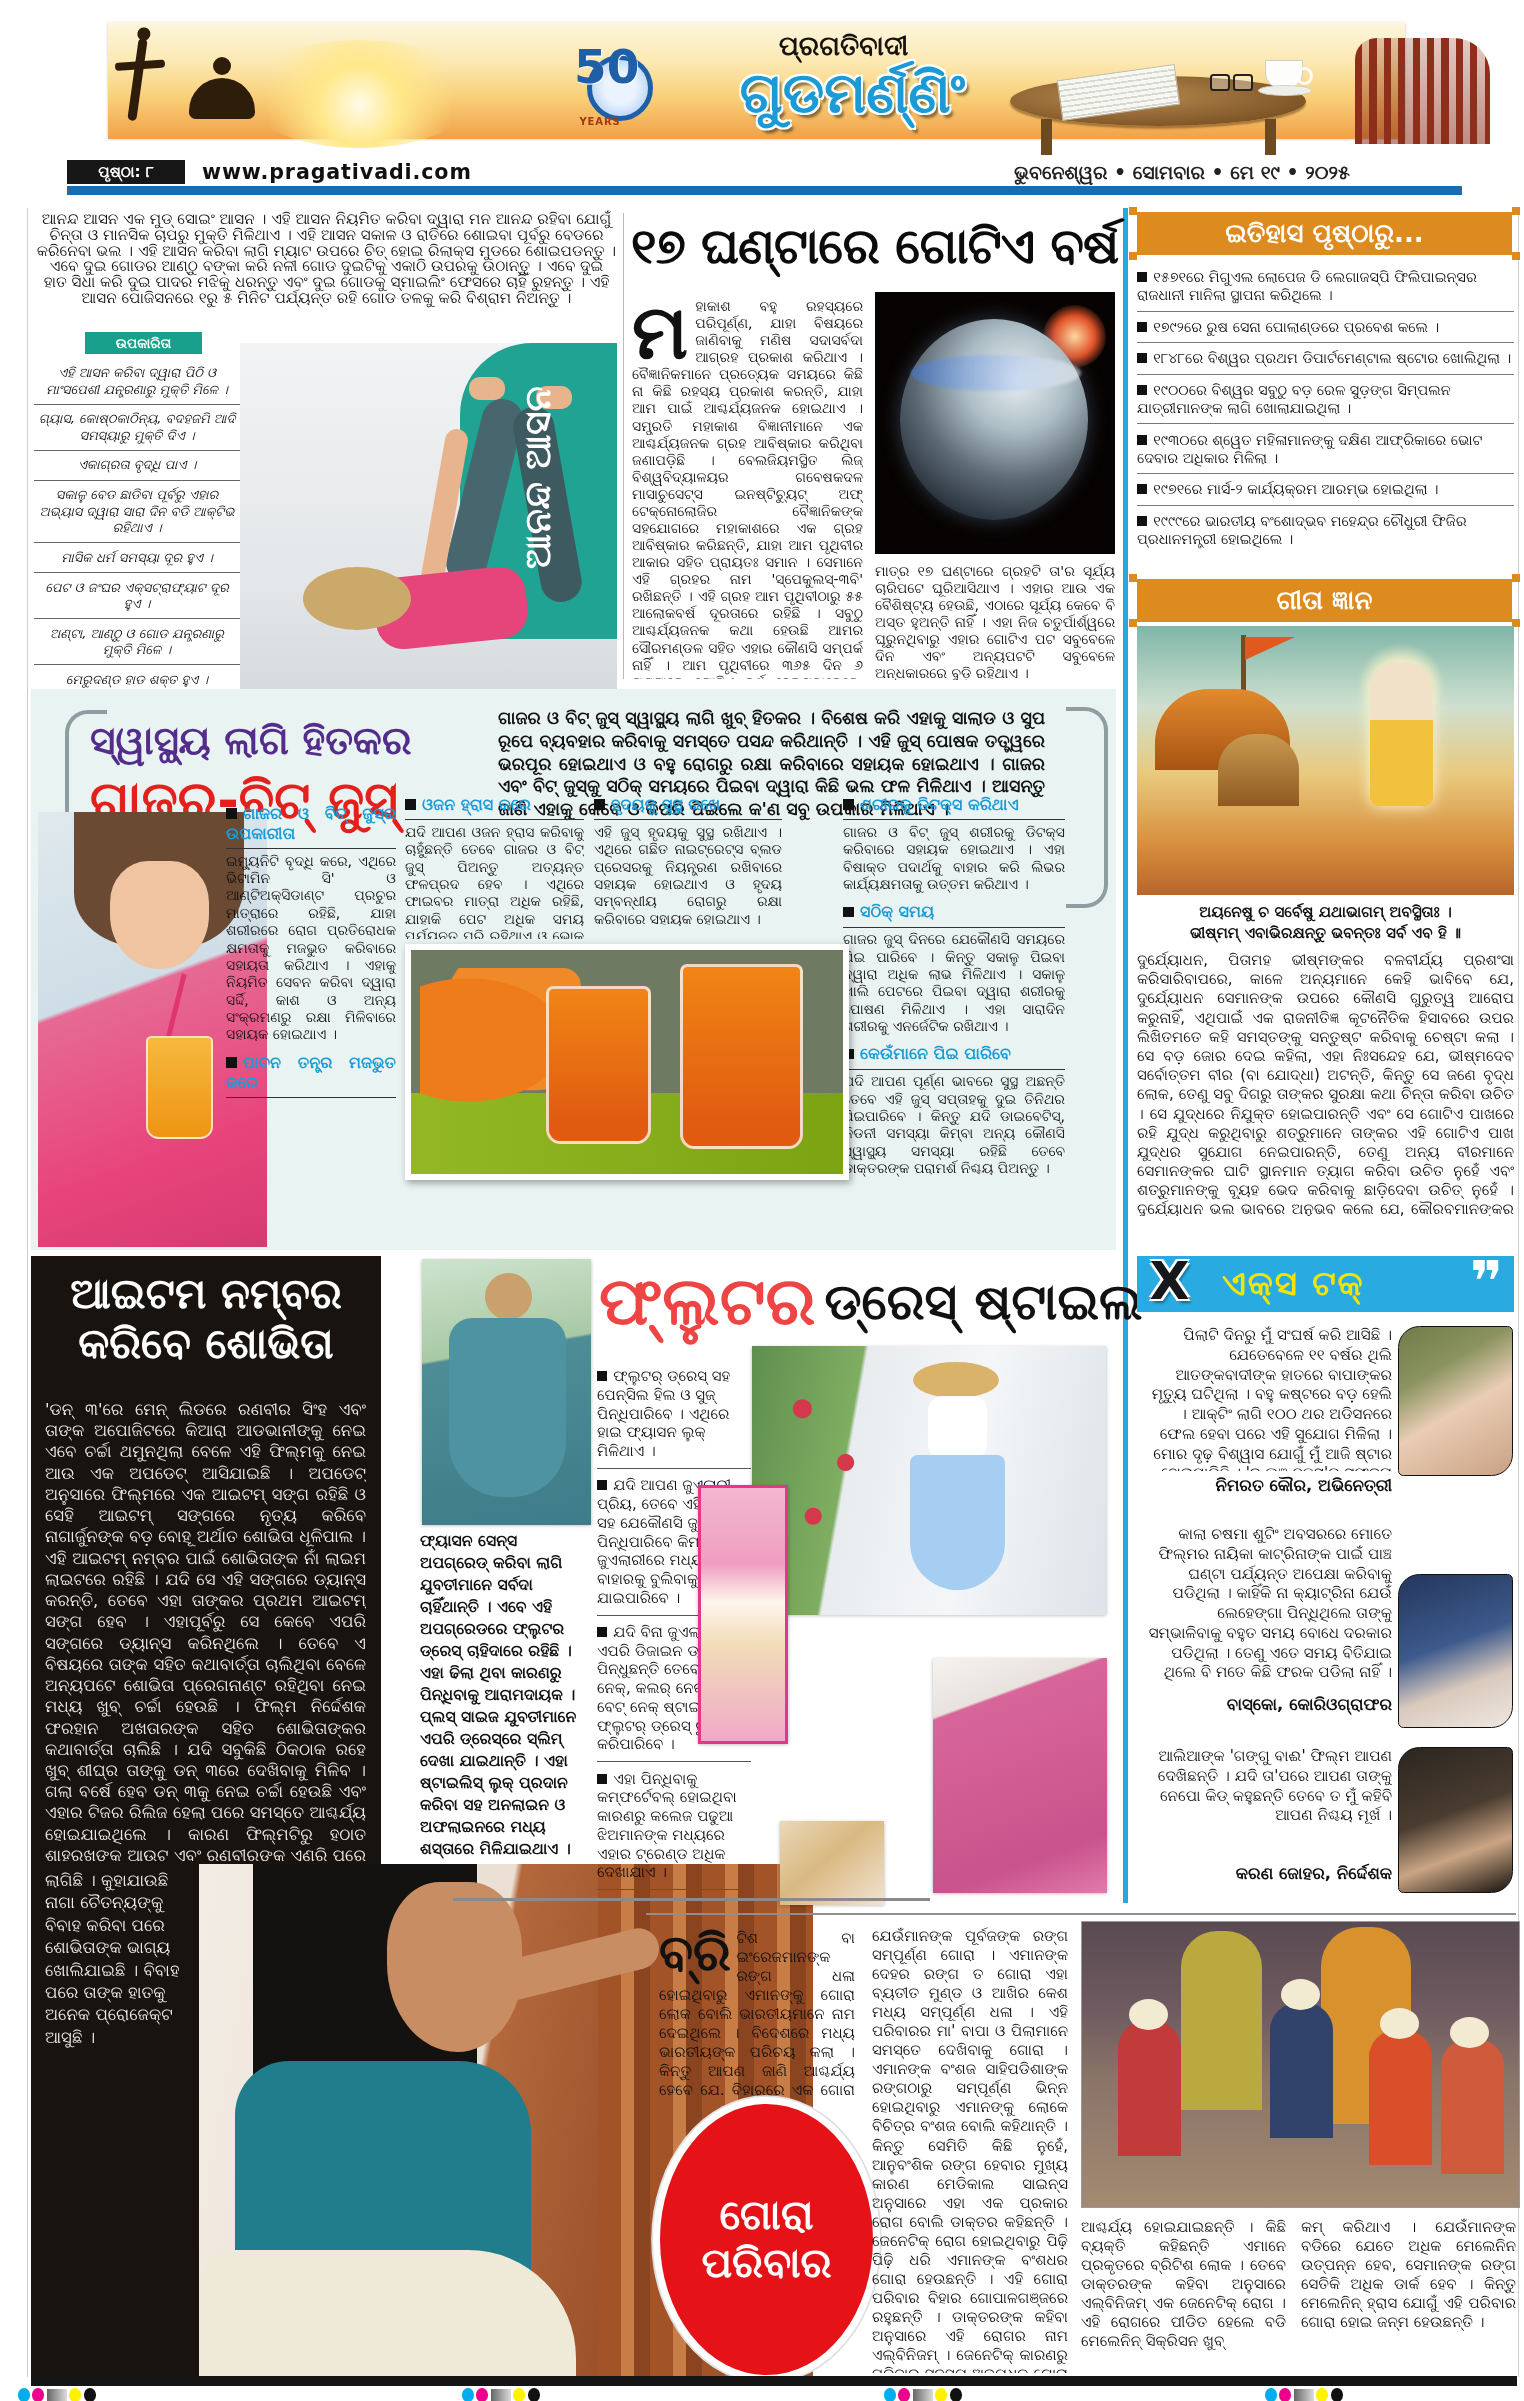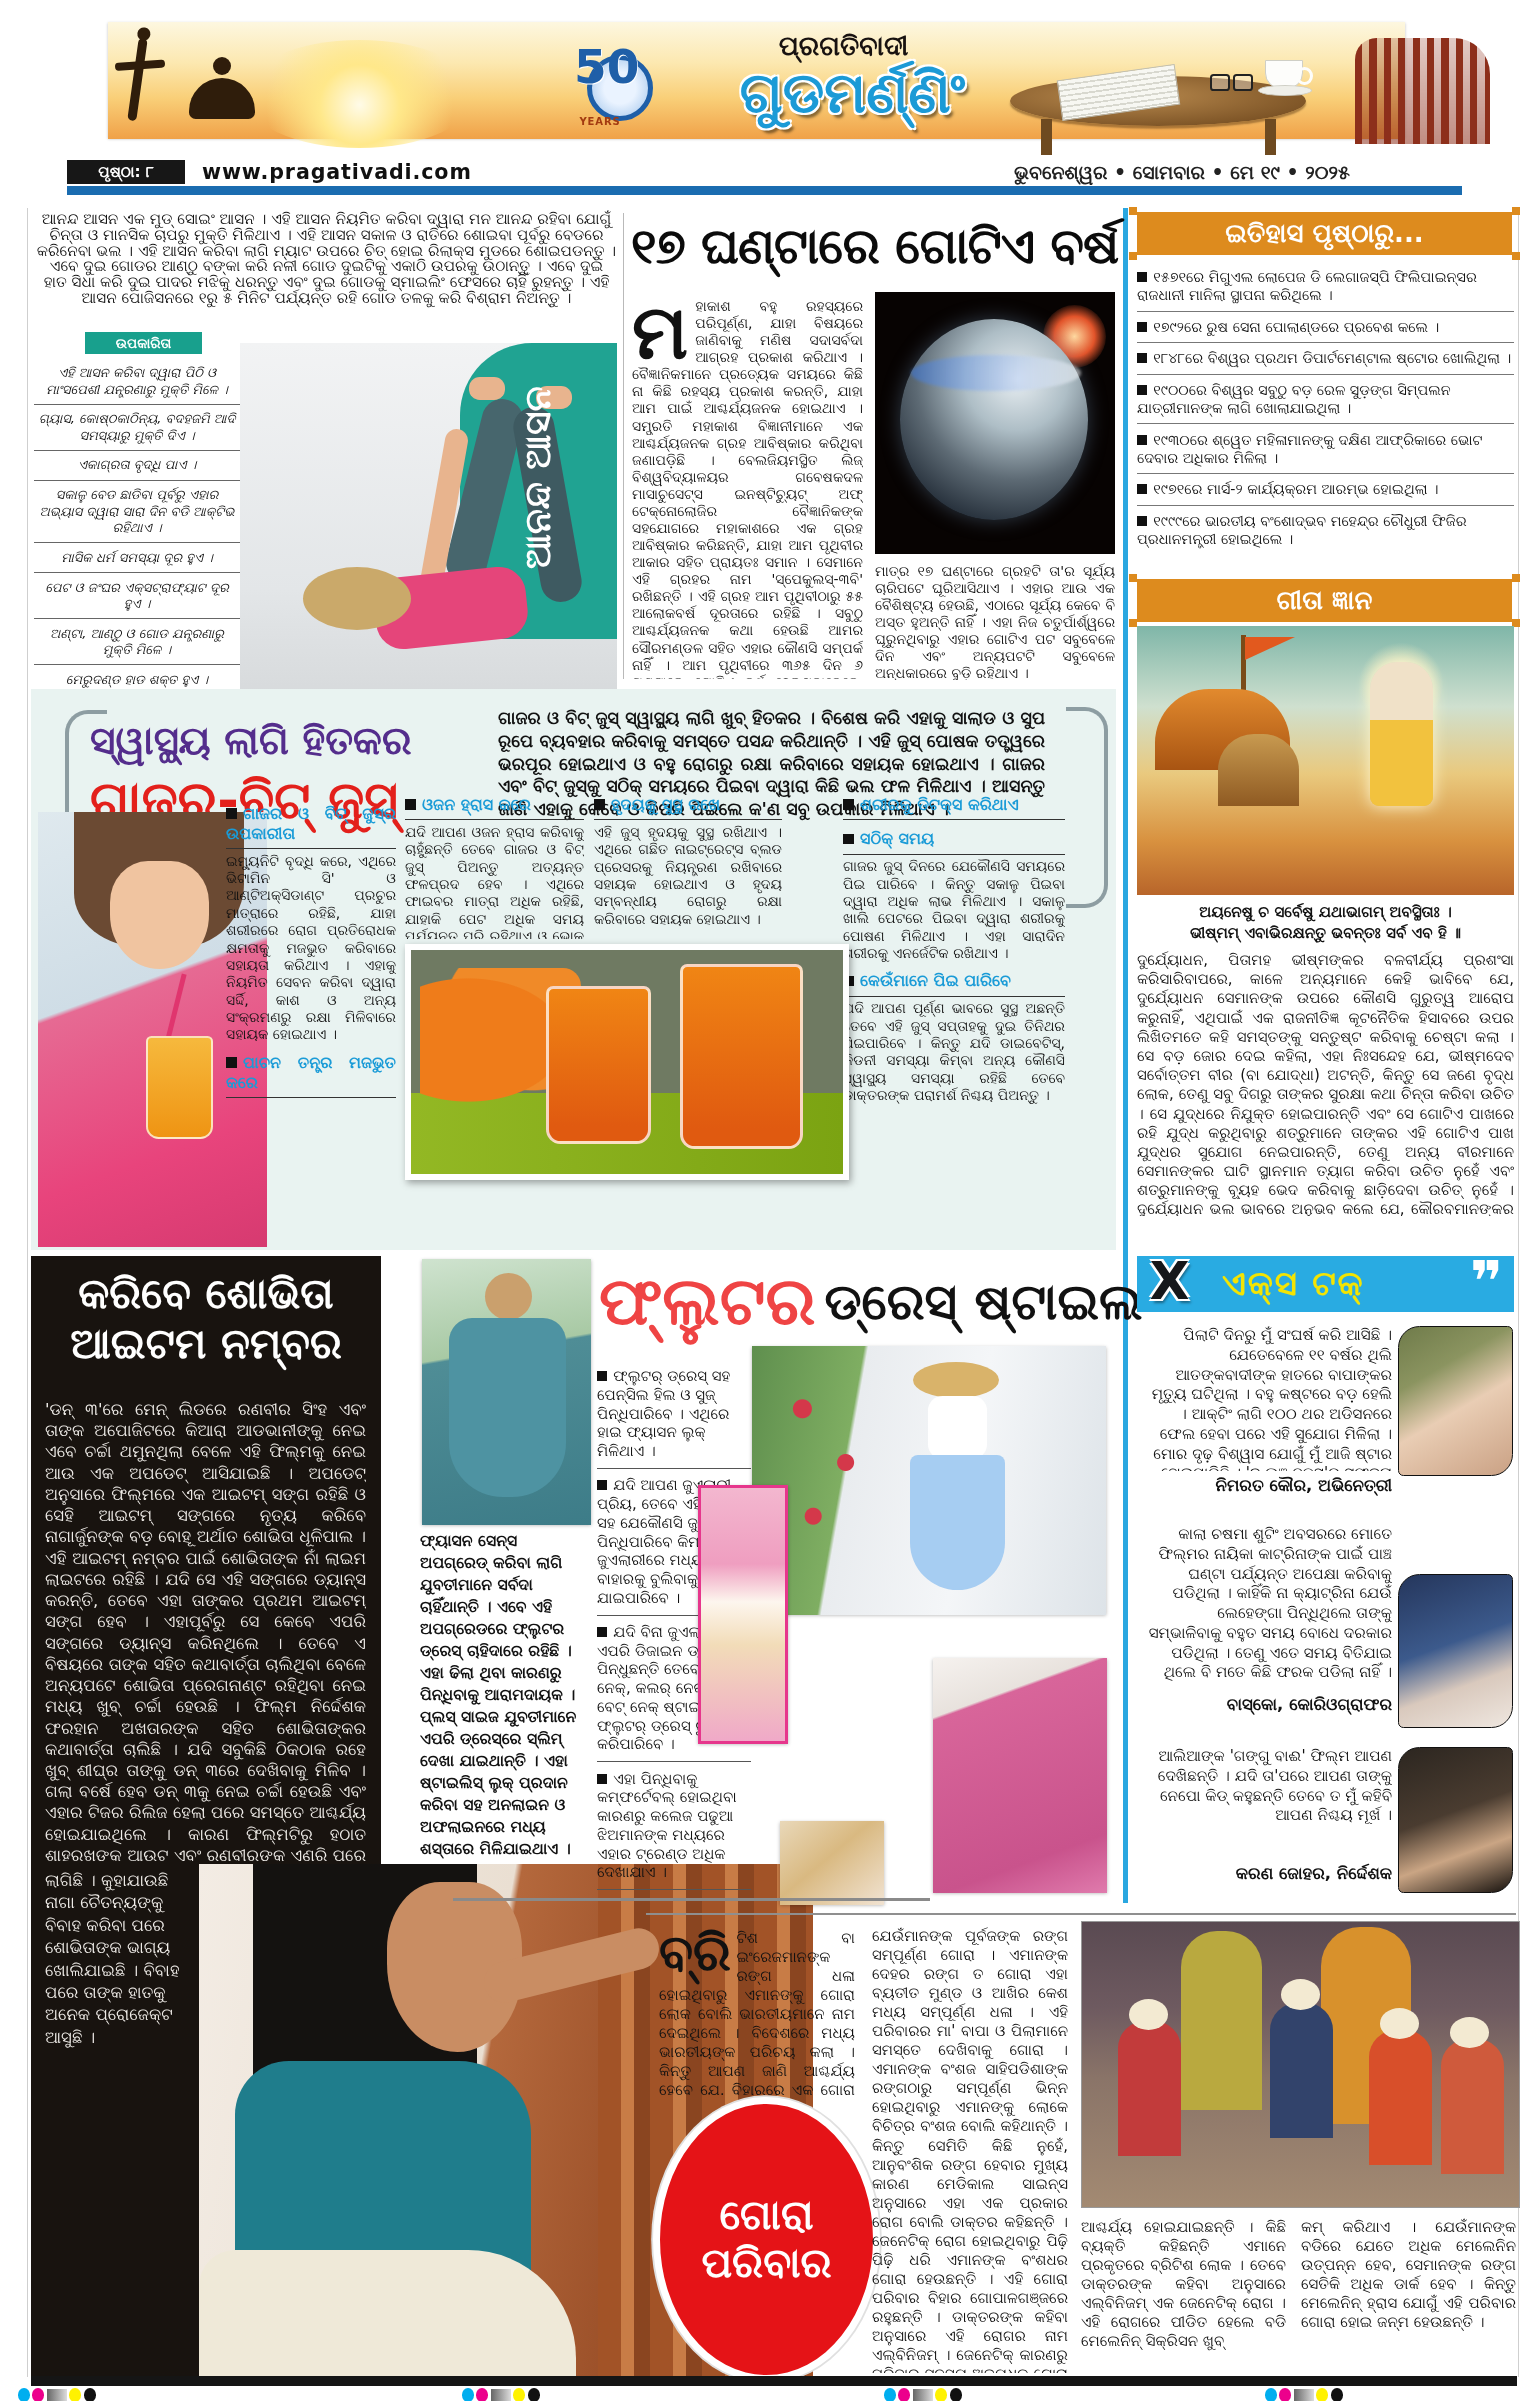--- a/index.html
+++ b/index.html
@@ -344,36 +344,37 @@
 <div class="jcol just hidden-overflow" style="left:405px;top:795px;width:179px;height:144px;">
   <div class="jsub" style="margin-top:0;"><span class="sq"></span><span>ଓଜନ ହ୍ରାସ କରେ</span></div>
   <div>ଯଦି ଆପଣ ଓଜନ ହ୍ରାସ କରିବାକୁ ଚାହୁଁଛନ୍ତି ତେବେ ଗାଜର ଓ ବିଟ୍ ଜୁସ୍ ପିଅନ୍ତୁ ଅତ୍ୟନ୍ତ ଫଳପ୍ରଦ ହେବ । ଏଥିରେ ଫାଇବର ମାତ୍ରା ଅଧିକ ରହିଛି, ଯାହାକି ପେଟ ଅଧିକ ସମୟ ପର୍ଯ୍ୟନ୍ତ ପୁରି ରହିଥାଏ ଓ ଭୋକ କମ୍ ଲାଗିଥାଏ ।</div>
 </div>
 <div class="jcol just hidden-overflow" style="left:594px;top:795px;width:188px;height:144px;">
   <div class="jsub" style="margin-top:0;"><span class="sq"></span><span>ହୃଦୟକୁ ସୁସ୍ଥ ରଖେ</span></div>
   <div>ଏହି ଜୁସ୍ ହୃଦୟକୁ ସୁସ୍ଥ ରଖିଥାଏ । ଏଥିରେ ଗଛିତ ନାଇଟ୍ରେଟ୍ସ ବ୍ଲଡ ପ୍ରେସରକୁ ନିୟନ୍ତ୍ରଣ ରଖିବାରେ ସହାୟକ ହୋଇଥାଏ ଓ ହୃଦୟ ସମ୍ବନ୍ଧୀୟ ରୋଗରୁ ରକ୍ଷା କରିବାରେ ସହାୟକ ହୋଇଥାଏ ।</div>
 </div>
 <div class="jcol just hidden-overflow" style="left:843px;top:795px;width:222px;height:450px;">
   <div class="jsub" style="margin-top:0;"><span class="sq"></span><span>ଶରୀରକୁ ଡିଟକ୍ସ କରିଥାଏ</span></div>
+  <div>ଗାଜର ଓ ବିଟ୍ ଜୁସ୍ ଶରୀରକୁ ଡିଟକ୍ସ କରିବାରେ ସହାୟକ ହୋଇଥାଏ । ଏହା ବିଷାକ୍ତ ପଦାର୍ଥକୁ ବାହାର କରି ଲିଭର କାର୍ଯ୍ୟକ୍ଷମତାକୁ ଉତ୍ତମ କରିଥାଏ ।</div>
   <div class="jsub"><span class="sq"></span><span>ସଠିକ୍ ସମୟ</span></div>
   <div>ଗାଜର ଜୁସ୍ ଦିନରେ ଯେକୌଣସି ସମୟରେ ପିଇ ପାରିବେ । କିନ୍ତୁ ସକାଳୁ ପିଇବା ଦ୍ୱାରା ଅଧିକ ଲାଭ ମିଳିଥାଏ । ସକାଳୁ ଖାଲି ପେଟରେ ପିଇବା ଦ୍ୱାରା ଶରୀରକୁ ପୋଷଣ ମିଳିଥାଏ । ଏହା ସାରାଦିନ ଶରୀରକୁ ଏନର୍ଜେଟିକ ରଖିଥାଏ ।</div>
   <div class="jsub"><span class="sq"></span><span>କେଉଁମାନେ ପିଇ ପାରିବେ</span></div>
   <div>ଯଦି ଆପଣ ପୂର୍ଣ୍ଣ ଭାବରେ ସୁସ୍ଥ ଅଛନ୍ତି ତେବେ ଏହି ଜୁସ୍ ସପ୍ତାହକୁ ଦୁଇ ତିନିଥର ପିଇପାରିବେ । କିନ୍ତୁ ଯଦି ଡାଇବେଟିସ୍, କିଡନୀ ସମସ୍ୟା କିମ୍ବା ଅନ୍ୟ କୌଣସି ସ୍ୱାସ୍ଥ୍ୟ ସମସ୍ୟା ରହିଛି ତେବେ ଡାକ୍ତରଙ୍କ ପରାମର୍ଶ ନିଶ୍ଚୟ ପିଅନ୍ତୁ ।</div>
 </div>
 <div class="abs jglasses">
   <div class="jg-napkin"></div>
   <div class="jg-carrots"></div>
   <div class="jg-glass" style="left:135px;top:36px;"></div>
   <div class="jg-glass" style="left:269px;top:14.4px;width:117px;height:179px;"></div>
 </div>
 
 <div class="abs blackpanel"></div>
 <div class="abs sb-head">
+  <div>ଆଇଟମ ନମ୍ବର</div>
   <div>କରିବେ ଶୋଭିତା</div>
-  <div>ଆଇଟମ ନମ୍ବର</div>
 </div>
 <div class="abs sb-body just hidden-overflow">'ଡନ୍ ୩'ରେ ମେନ୍ ଲିଡରେ ରଣବୀର ସିଂହ ଏବଂ ତାଙ୍କ ଅପୋଜିଟରେ କିଆରା ଆଡଭାନୀଙ୍କୁ ନେଇ ଏବେ ଚର୍ଚ୍ଚା ଥମୁନଥିଲା ବେଳେ ଏହି ଫିଲ୍ମକୁ ନେଇ ଆଉ ଏକ ଅପଡେଟ୍ ଆସିଯାଇଛି । ଅପଡେଟ୍ ଅନୁସାରେ ଫିଲ୍ମରେ ଏକ ଆଇଟମ୍ ସଙ୍ଗ ରହିଛି ଓ ସେହି ଆଇଟମ୍ ସଙ୍ଗରେ ନୃତ୍ୟ କରିବେ ନାଗାର୍ଜୁନଙ୍କ ବଡ଼ ବୋହୂ ଅର୍ଥାତ ଶୋଭିତା ଧୂଳିପାଲ । ଏହି ଆଇଟମ୍ ନମ୍ବର ପାଇଁ ଶୋଭିତାଙ୍କ ନାଁ ଲାଇମ ଲାଇଟରେ ରହିଛି । ଯଦି ସେ ଏହି ସଙ୍ଗରେ ଡ୍ୟାନ୍ସ କରନ୍ତି, ତେବେ ଏହା ତାଙ୍କର ପ୍ରଥମ ଆଇଟମ୍ ସଙ୍ଗ ହେବ । ଏହାପୂର୍ବରୁ ସେ କେବେ ଏପରି ସଙ୍ଗରେ ଡ୍ୟାନ୍ସ କରିନଥିଲେ । ତେବେ ଏ ବିଷୟରେ ତାଙ୍କ ସହିତ କଥାବାର୍ତ୍ତା ଚାଲିଥିବା ବେଳେ ଅନ୍ୟପଟେ ଶୋଭିତା ପ୍ରେଗନାଣ୍ଟ ରହିଥିବା ନେଇ ମଧ୍ୟ ଖୁବ୍ ଚର୍ଚ୍ଚା ହେଉଛି । ଫିଲ୍ମ ନିର୍ଦ୍ଦେଶକ ଫରହାନ ଅଖତାରଙ୍କ ସହିତ ଶୋଭିତାଙ୍କର କଥାବାର୍ତ୍ତା ଚାଲିଛି । ଯଦି ସବୁକିଛି ଠିକଠାକ ରହେ ଖୁବ୍ ଶୀଘ୍ର ତାଙ୍କୁ ଡନ୍ ୩ରେ ଦେଖିବାକୁ ମିଳିବ । ଗଲା ବର୍ଷେ ହେବ ଡନ୍ ୩କୁ ନେଇ ଚର୍ଚ୍ଚା ହେଉଛି ଏବଂ ଏହାର ଟିଜର ରିଲିଜ ହେଲା ପରେ ସମସ୍ତେ ଆଶ୍ଚର୍ଯ୍ୟ ହୋଇଯାଇଥିଲେ । କାରଣ ଫିଲ୍ମଟିରୁ ହଠାତ ଶାହରୁଖଙ୍କ ଆଉଟ୍ ଏବଂ ରଣବୀରଙ୍କ ଏଣ୍ଟ୍ରି ପରେ କେହି ବି ବିଶ୍ୱାସ କରିପାରିନଥିଲେ । ଏବେ ଅପେକ୍ଷା କରାଯାଉ ଫିଲ୍ମଟିରେ ଶୋଭିତାଙ୍କ ଆଇଟମ୍ ନମ୍ବରକୁ । ଏହା ବ୍ୟତୀତ ଶୋଭିତାଙ୍କ ହାତରେ ଆଉ ଏକ ବଡ଼ ପ୍ରୋଜେକ୍ଟ</div>
 <div class="abs sb-body2 hidden-overflow">ଲାଗିଛି । କୁହାଯାଉଛି ନାଗା ଚୈତନ୍ୟଙ୍କୁ ବିବାହ କରିବା ପରେ ଶୋଭିତାଙ୍କ ଭାଗ୍ୟ ଖୋଲିଯାଇଛି । ବିବାହ ପରେ ତାଙ୍କ ହାତକୁ ଅନେକ ପ୍ରୋଜେକ୍ଟ ଆସୁଛି ।</div>
 <div class="abs sobhita">
   <div class="so-rail"></div>
   <div class="so-hair"></div>
   <div class="so-blouse"></div>
   <div class="so-saree"></div>
   <div class="so-face"></div>
   <div class="so-arm"></div>

